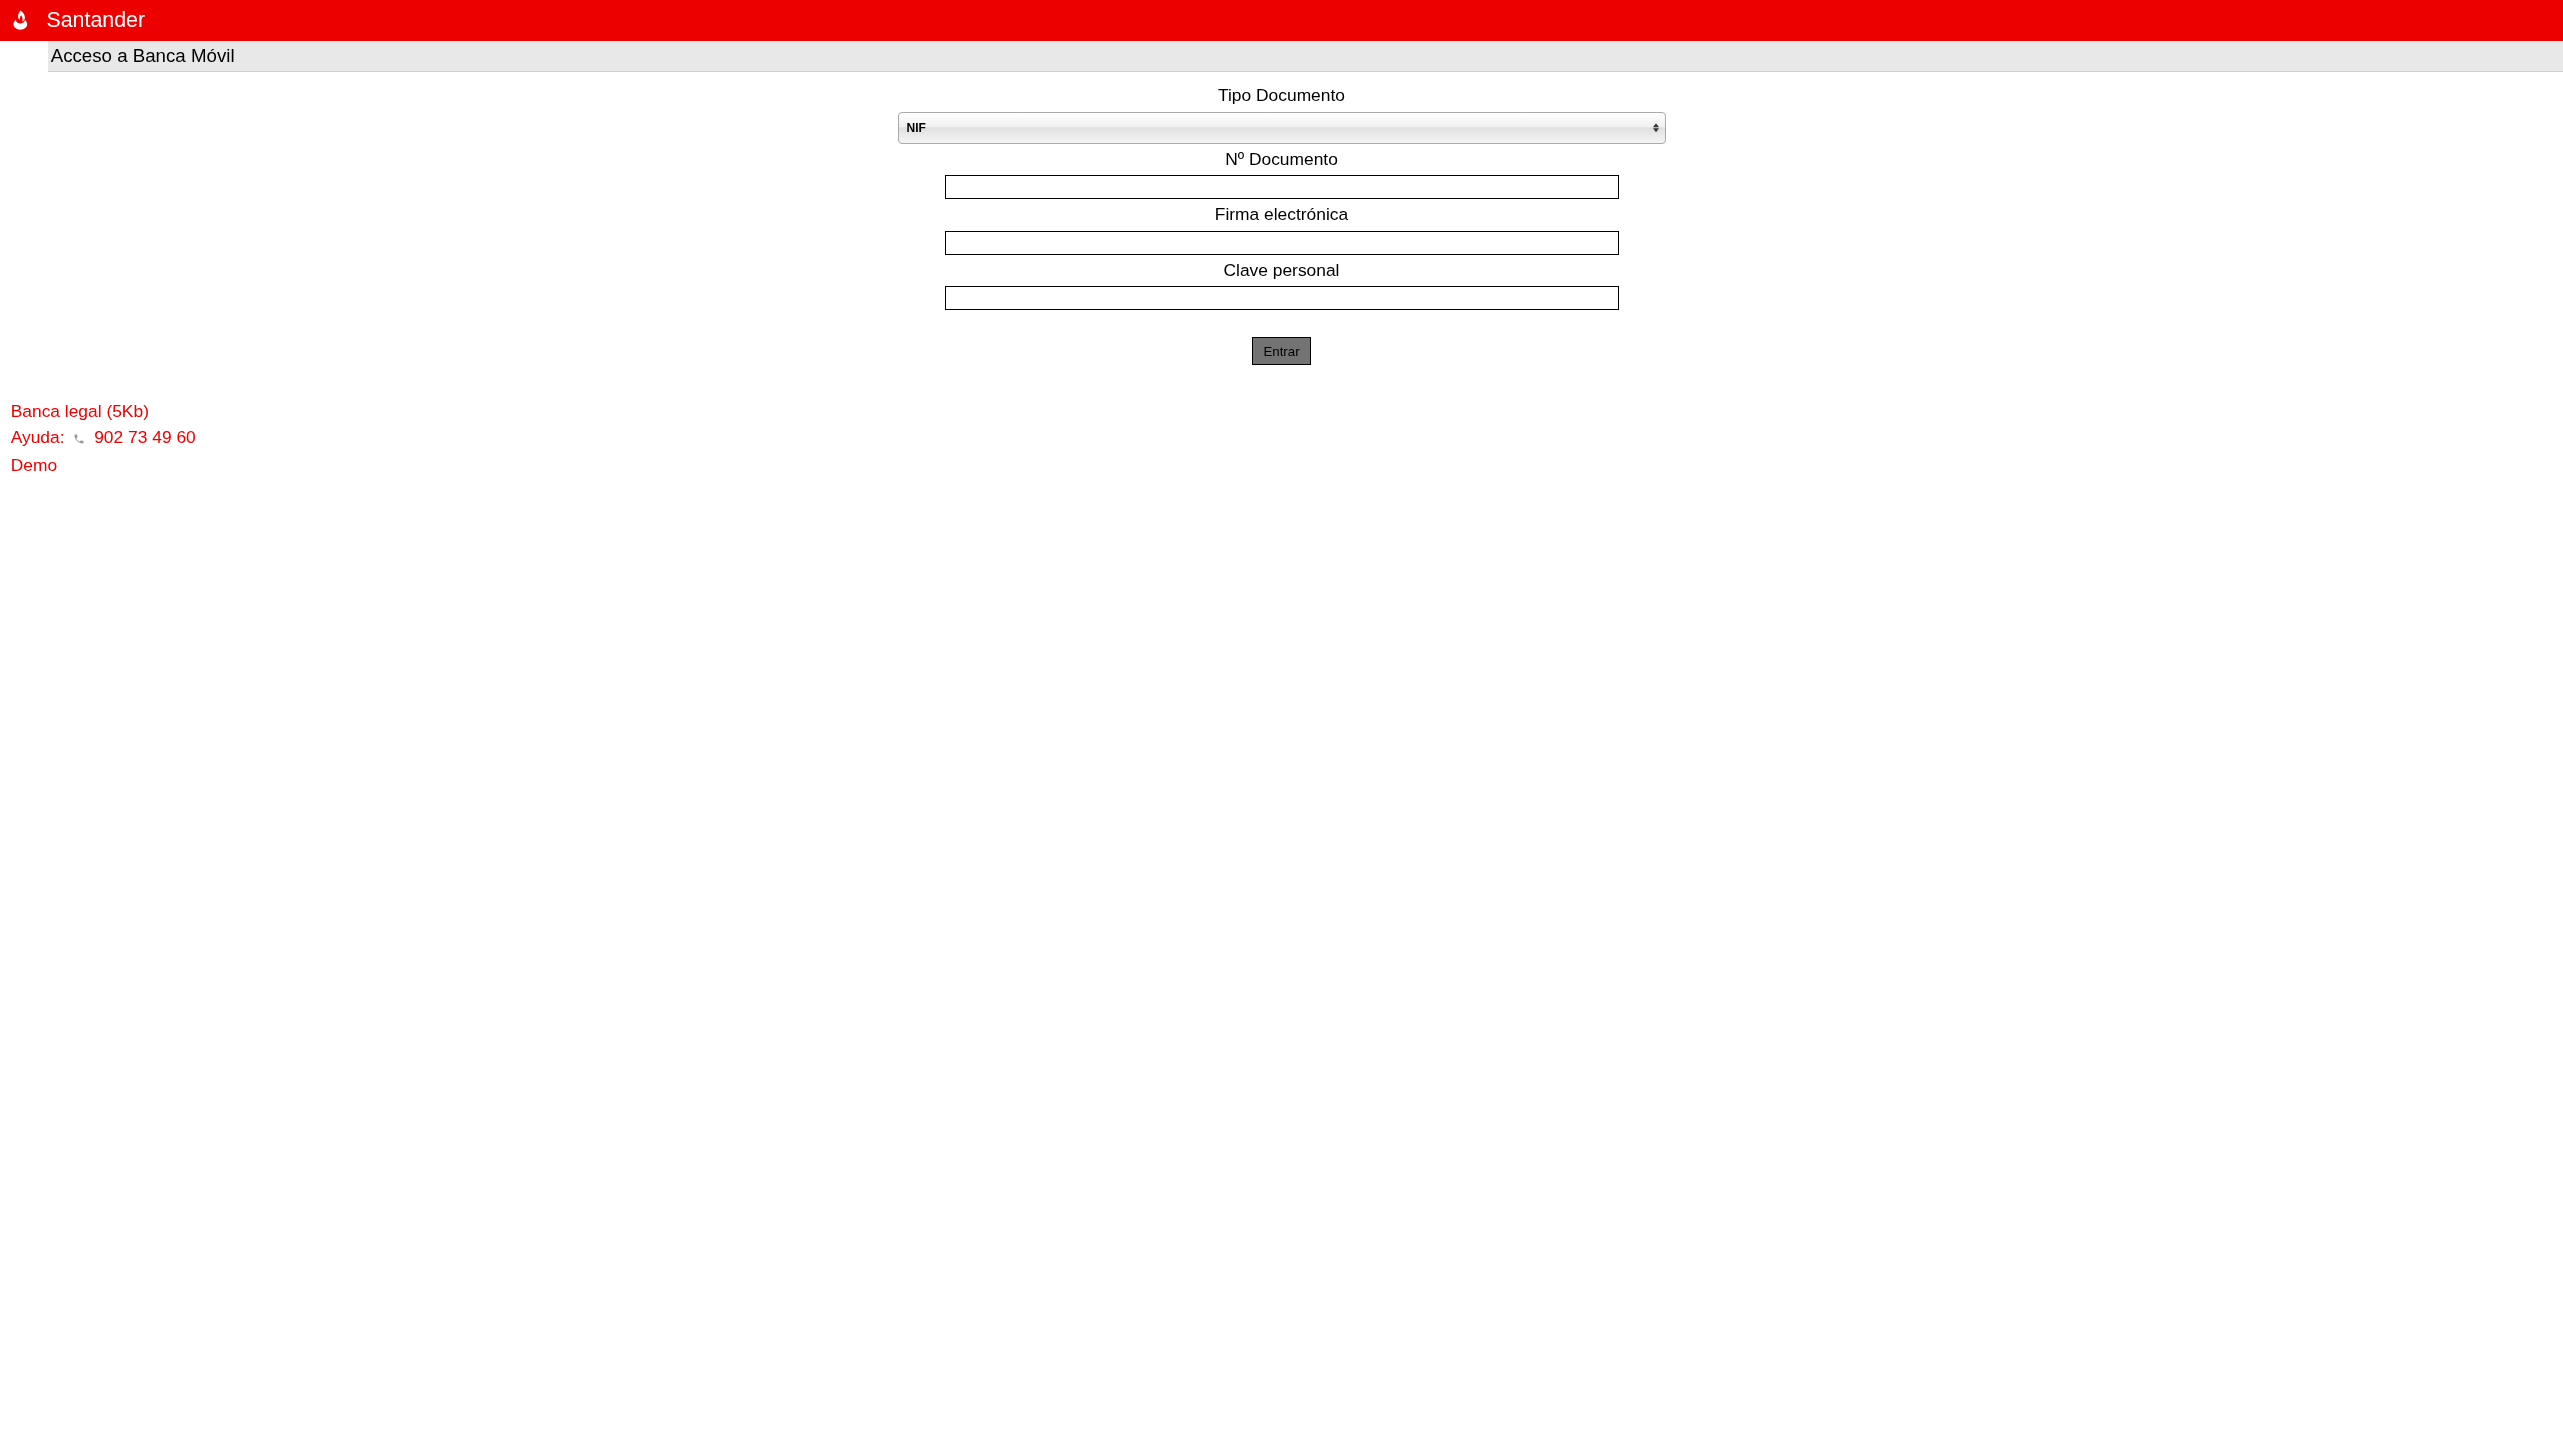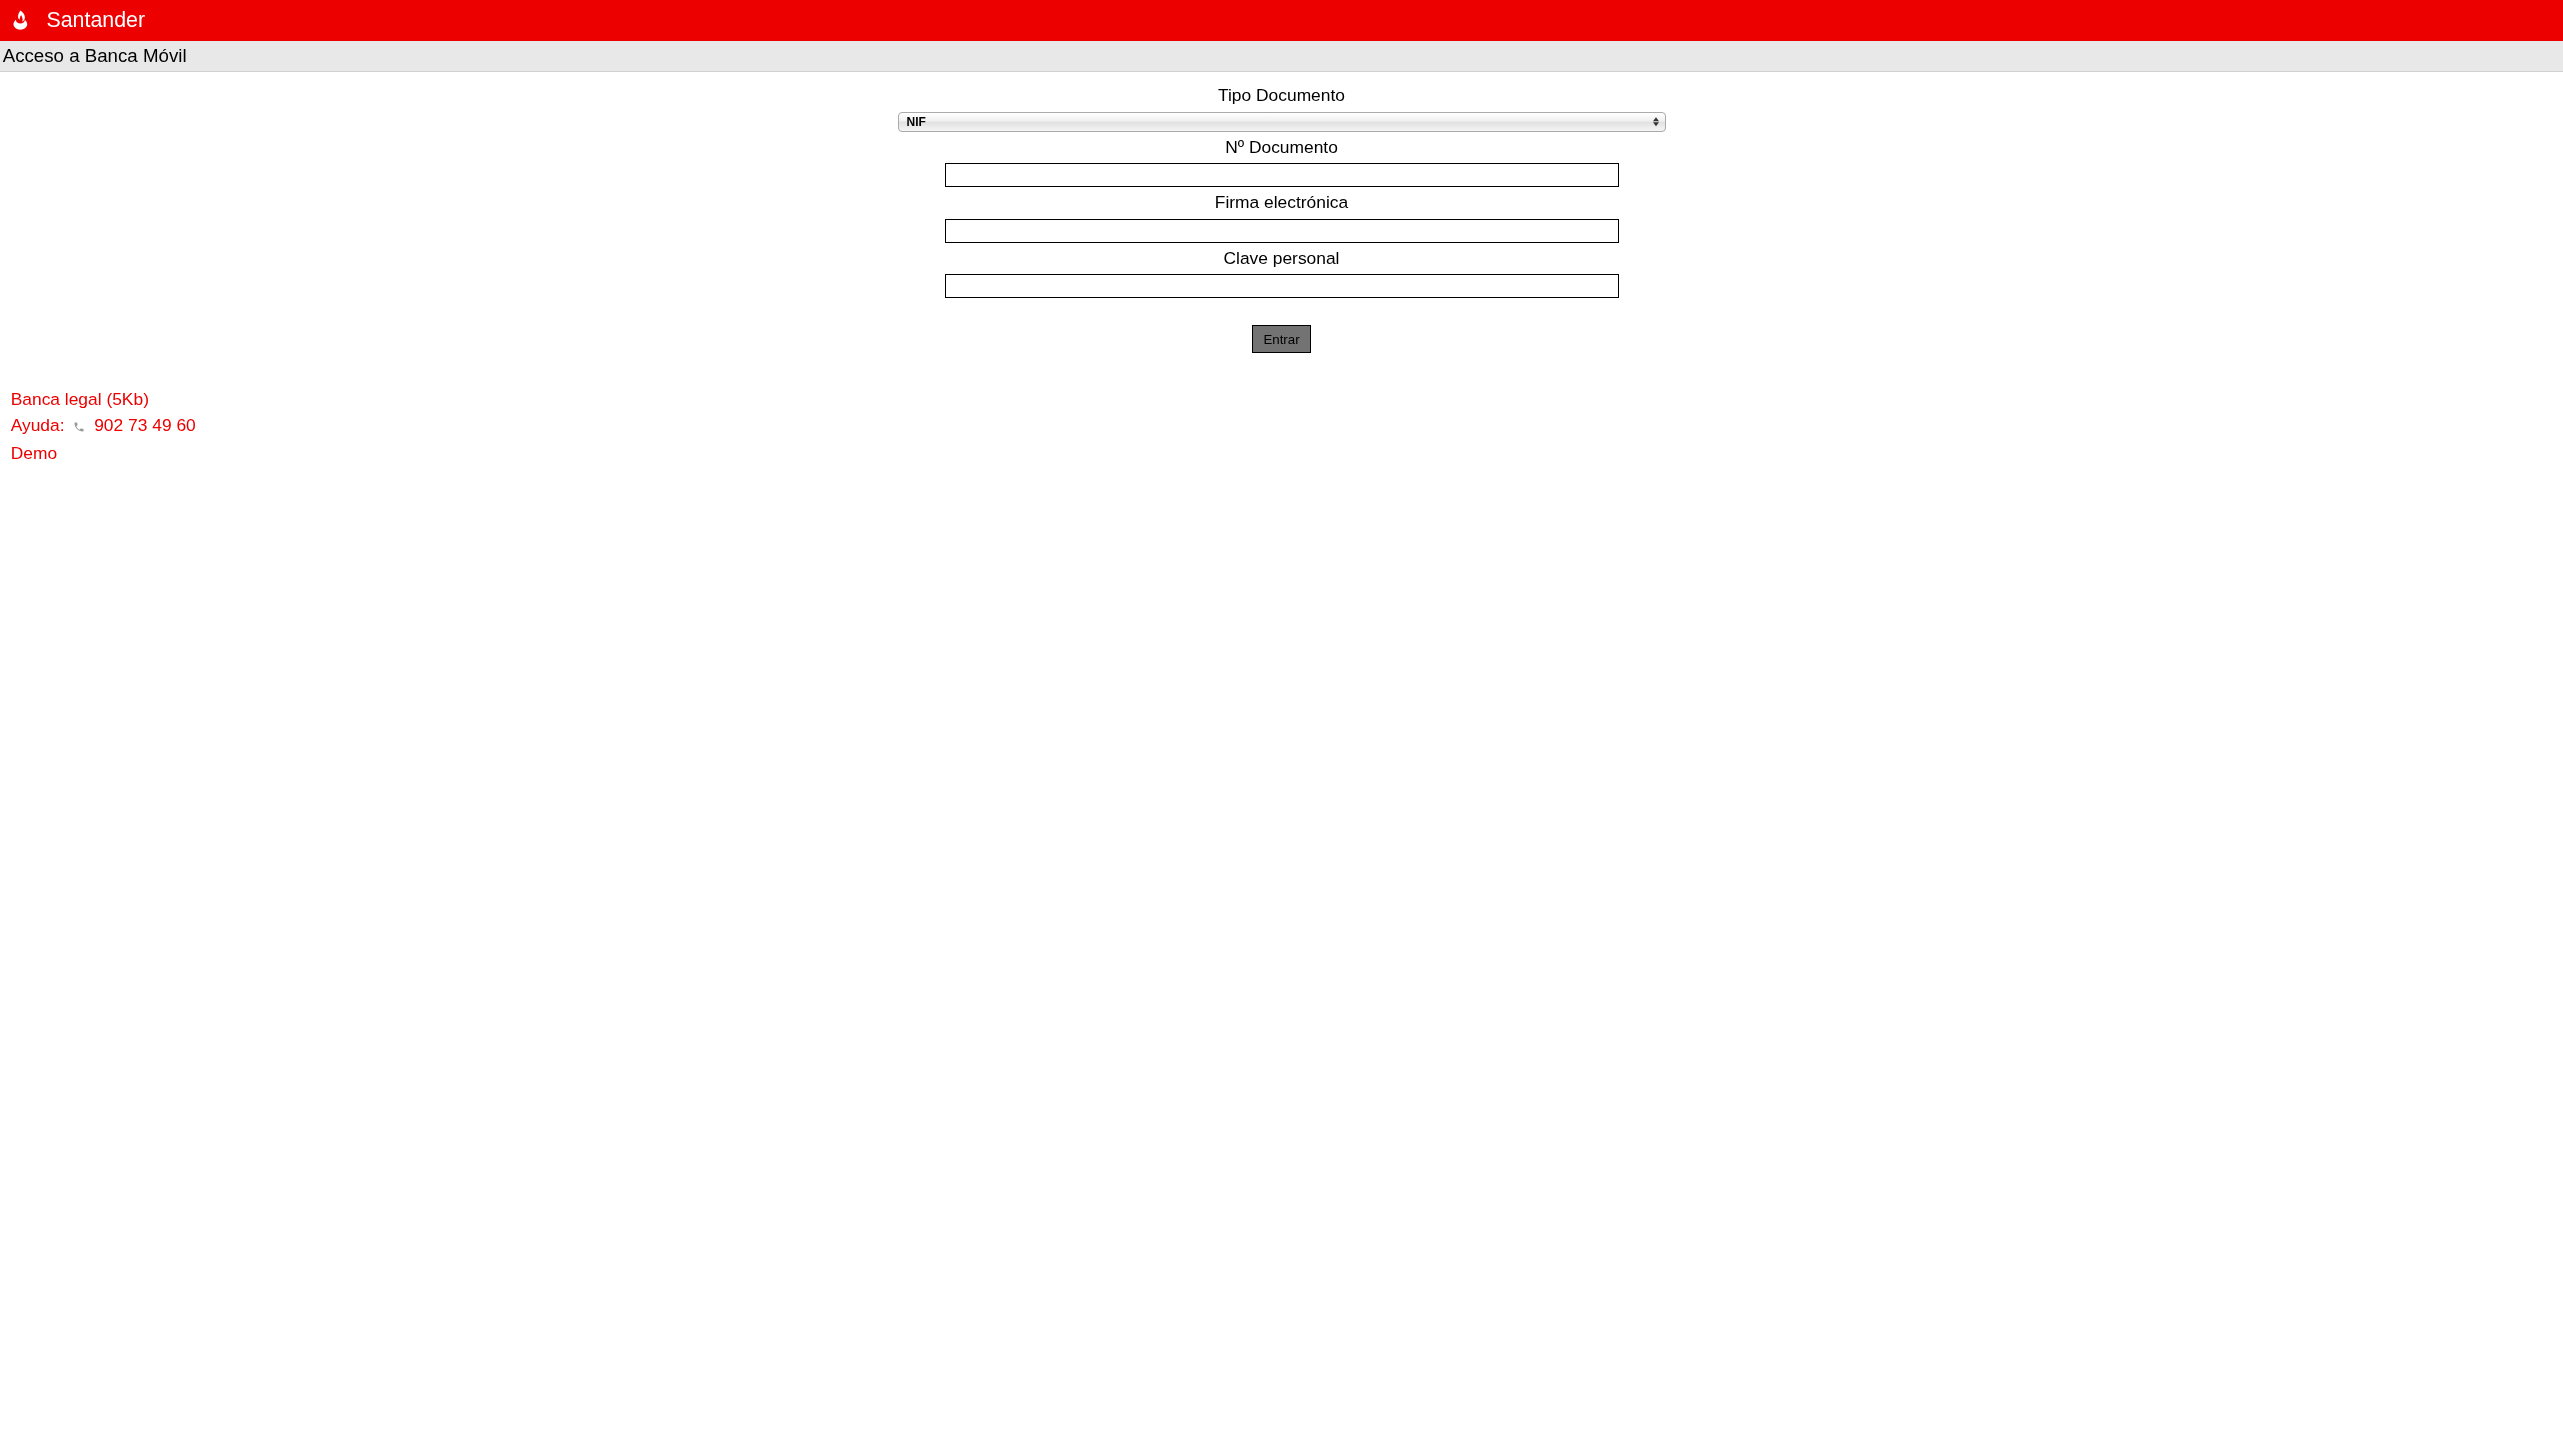--- a/index.html
+++ b/index.html
@@ -29,20 +29,21 @@
     }
     .brand-name {
       color: #ffffff;
       font-size: 21.4px;
       font-weight: 400;
     }
     .page-title-bar {
       background: #e8e8e8;
       padding: 4px 2.7px;
       border-bottom: 0.7px solid #d0d0d0;
+      margin-left: 48px;
     }
     .page-title {
       font-size: 18.7px;
       color: #000000;
       font-weight: 400;
     }
     .form-container {
       padding: 13.3px 0 20px 0;
     }
     .form-group {
@@ -57,21 +58,21 @@
       font-weight: 400;
     }
     .select-wrapper {
       position: relative;
       width: 78%;
       margin: 0 auto;
       max-width: 768px;
     }
     .form-select {
       width: 100%;
-      height: 20px;
+      height: 32px;
       font-size: 12px;
       font-weight: bold;
       padding: 2.7px 24px 2.7px 8px;
       background: linear-gradient(to bottom, #ffffff 0%, #f0f0f0 45%, #e0e0e0 50%, #f5f5f5 100%);
       border: 0.7px solid #aaaaaa;
       border-radius: 4px;
       appearance: none;
       -webkit-appearance: none;
       box-shadow: inset 0 0.7px 0 rgba(255,255,255,0.5);
       cursor: pointer;

